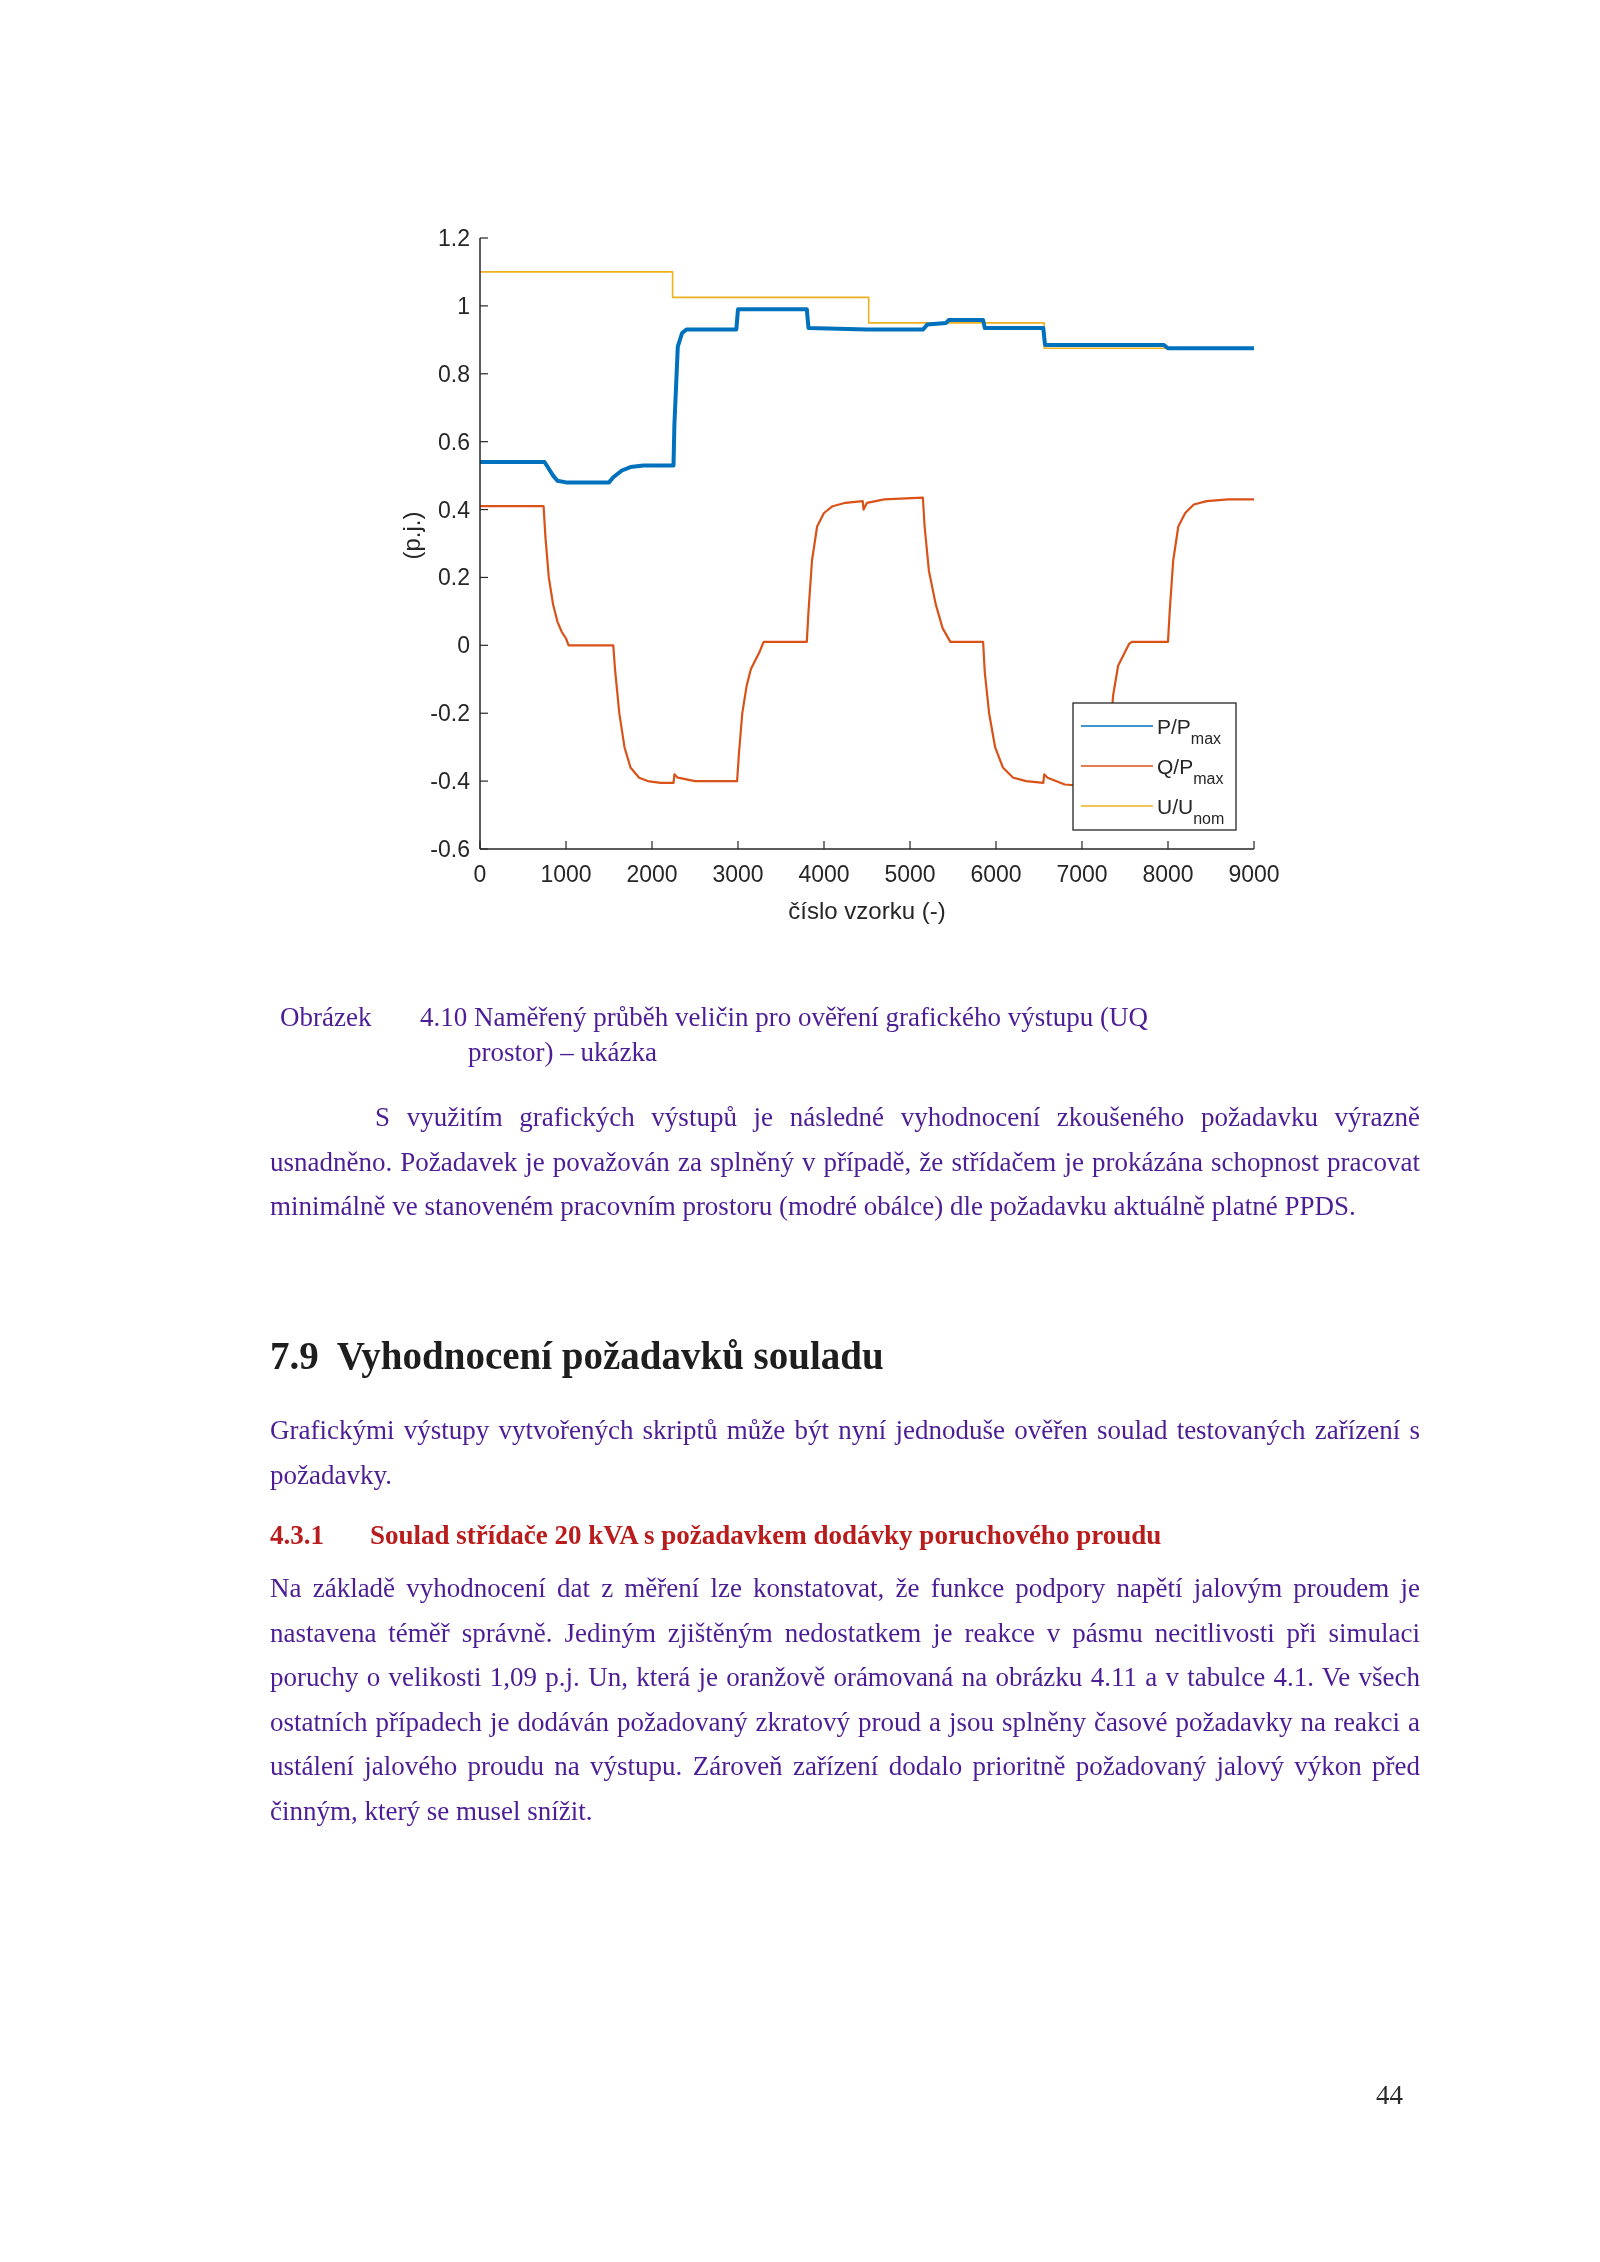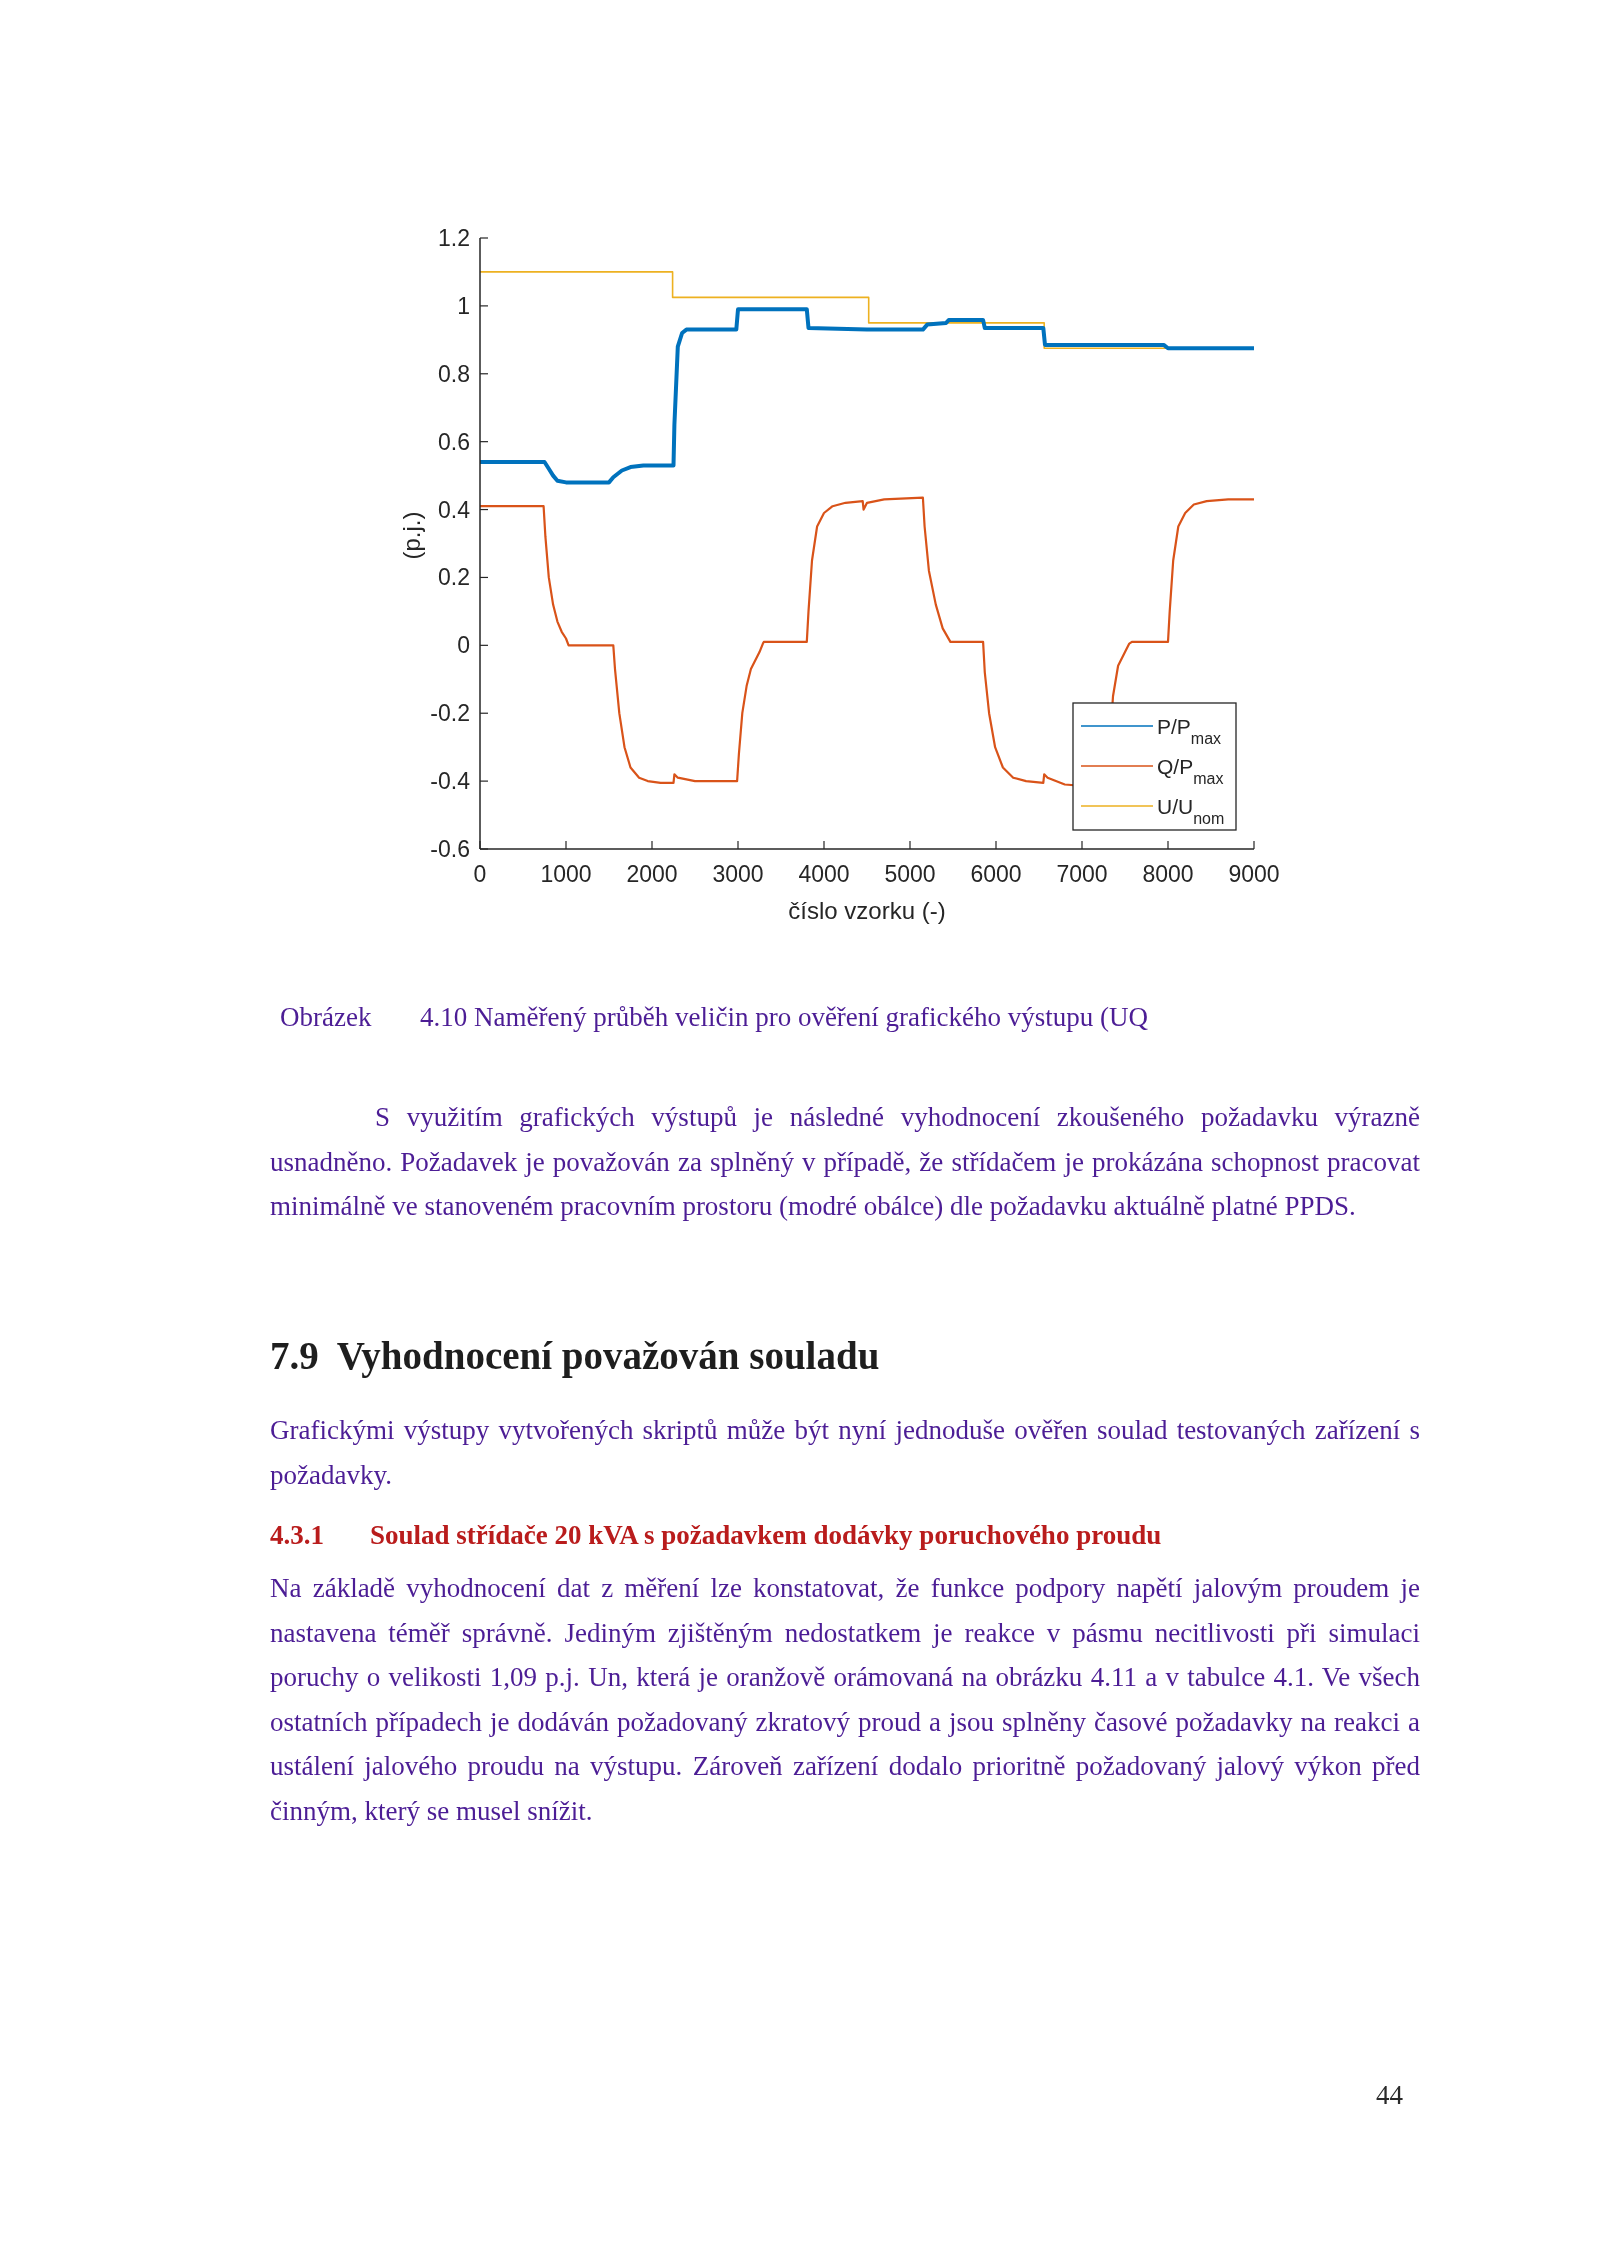--- a/index.html
+++ b/index.html
@@ -79,26 +79,27 @@
       <line x1="1081" y1="766" x2="1153" y2="766" stroke="#D95319" stroke-width="1.5"></line>
       <text x="1157" y="774" font-size="21"><tspan>Q/P</tspan><tspan dy="10" font-size="16">max</tspan></text>
       <line x1="1081" y1="806" x2="1153" y2="806" stroke="#EDB120" stroke-width="1.5"></line>
       <text x="1157" y="814" font-size="21"><tspan>U/U</tspan><tspan dy="10" font-size="16">nom</tspan></text>
     </g>
 </svg>
 
 <div class="para caption">
   <span class="cap-label">Obrázek</span><span>4.10</span>
   <span>Naměřený průběh veličin pro ověření grafického výstupu (UQ</span>
+  <span class="cap-line2">prostor) – ukázka</span>
 </div>
 
 <div class="para indent" style="top:1095px;">S využitím grafických výstupů je následné vyhodnocení zkoušeného požadavku výrazně usnadněno. Požadavek je považován za splněný v případě, že střídačem je prokázána schopnost pracovat minimálně ve stanoveném pracovním prostoru (modré obálce) dle požadavku aktuálně platné PPDS.</div>
 
 <div class="h2">
-  <span class="num">7.9</span><span>Vyhodnocení považován souladu</span>
+  <span class="num">7.9</span><span>Vyhodnocení požadavků souladu</span>
 </div>
 
 <div class="para" style="top:1408px;">Grafickými výstupy vytvořených skriptů může být nyní jednoduše ověřen soulad testovaných zařízení s požadavky.</div>
 
 <div class="h3">
   <span class="num">4.3.1</span><span>Soulad střídače 20 kVA s požadavkem dodávky poruchového proudu</span>
 </div>
 
 <div class="para" style="top:1566px;">Na základě vyhodnocení dat z měření lze konstatovat, že funkce podpory napětí jalovým proudem je nastavena téměř správně. Jediným zjištěným nedostatkem je reakce v pásmu necitlivosti při simulaci poruchy o velikosti 1,09 p.j. Un, která je oranžově orámovaná na obrázku 4.11 a v tabulce 4.1. Ve všech ostatních případech je dodáván požadovaný zkratový proud a jsou splněny časové požadavky na reakci a ustálení jalového proudu na výstupu. Zároveň zařízení dodalo prioritně požadovaný jalový výkon před činným, který se musel snížit.</div>
 

